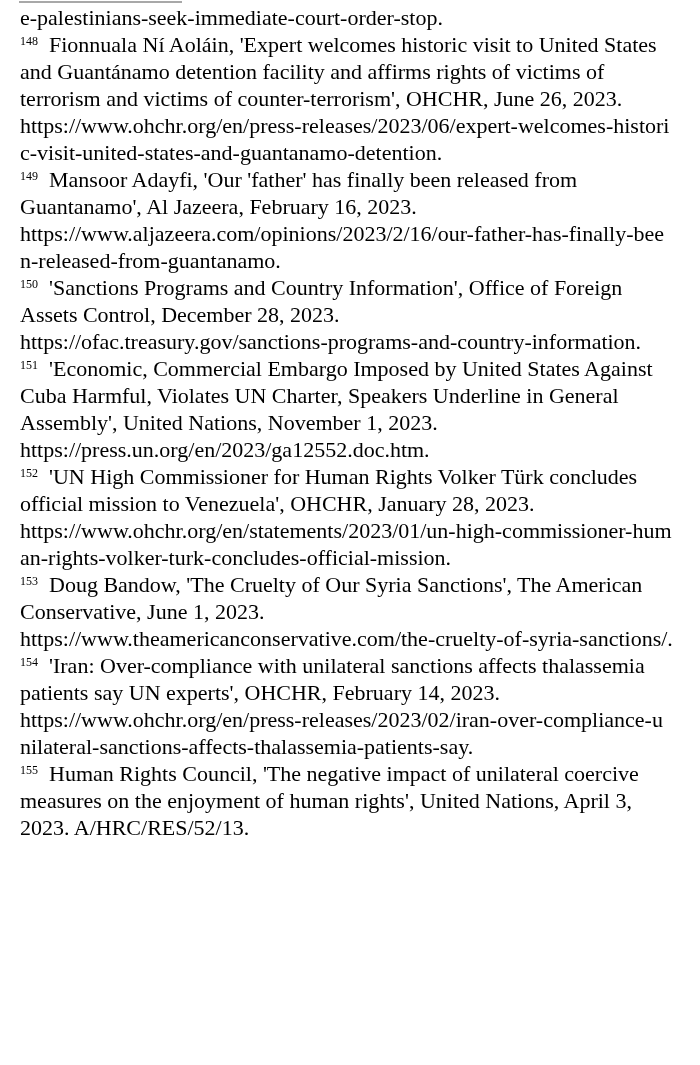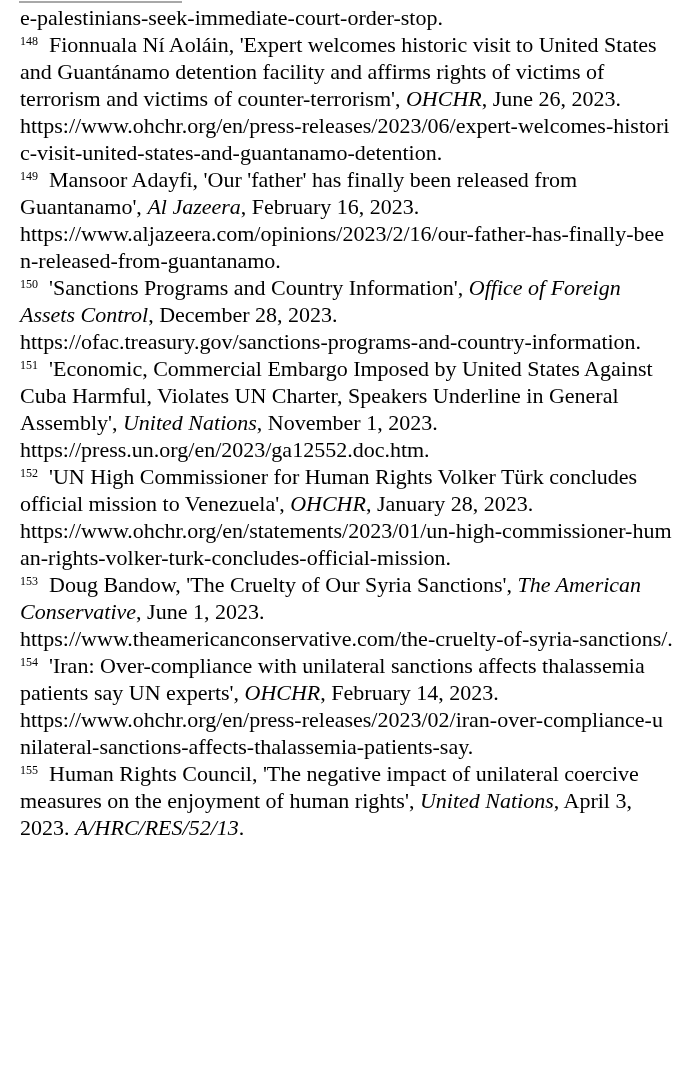--- a/index.html
+++ b/index.html
@@ -32,21 +32,20 @@
     box-sizing: border-box;
     font-size: 22px;
     line-height: 27px;
     white-space: pre;
   }
   .line {
     height: 27px;
     overflow: visible;
   }
   .italic {
-    font-style: italic;
   }
   .sup {
     font-size: 12px;
     vertical-align: 7px;
     line-height: 0;
   }
 </style>
 </head>
 <body>
 

